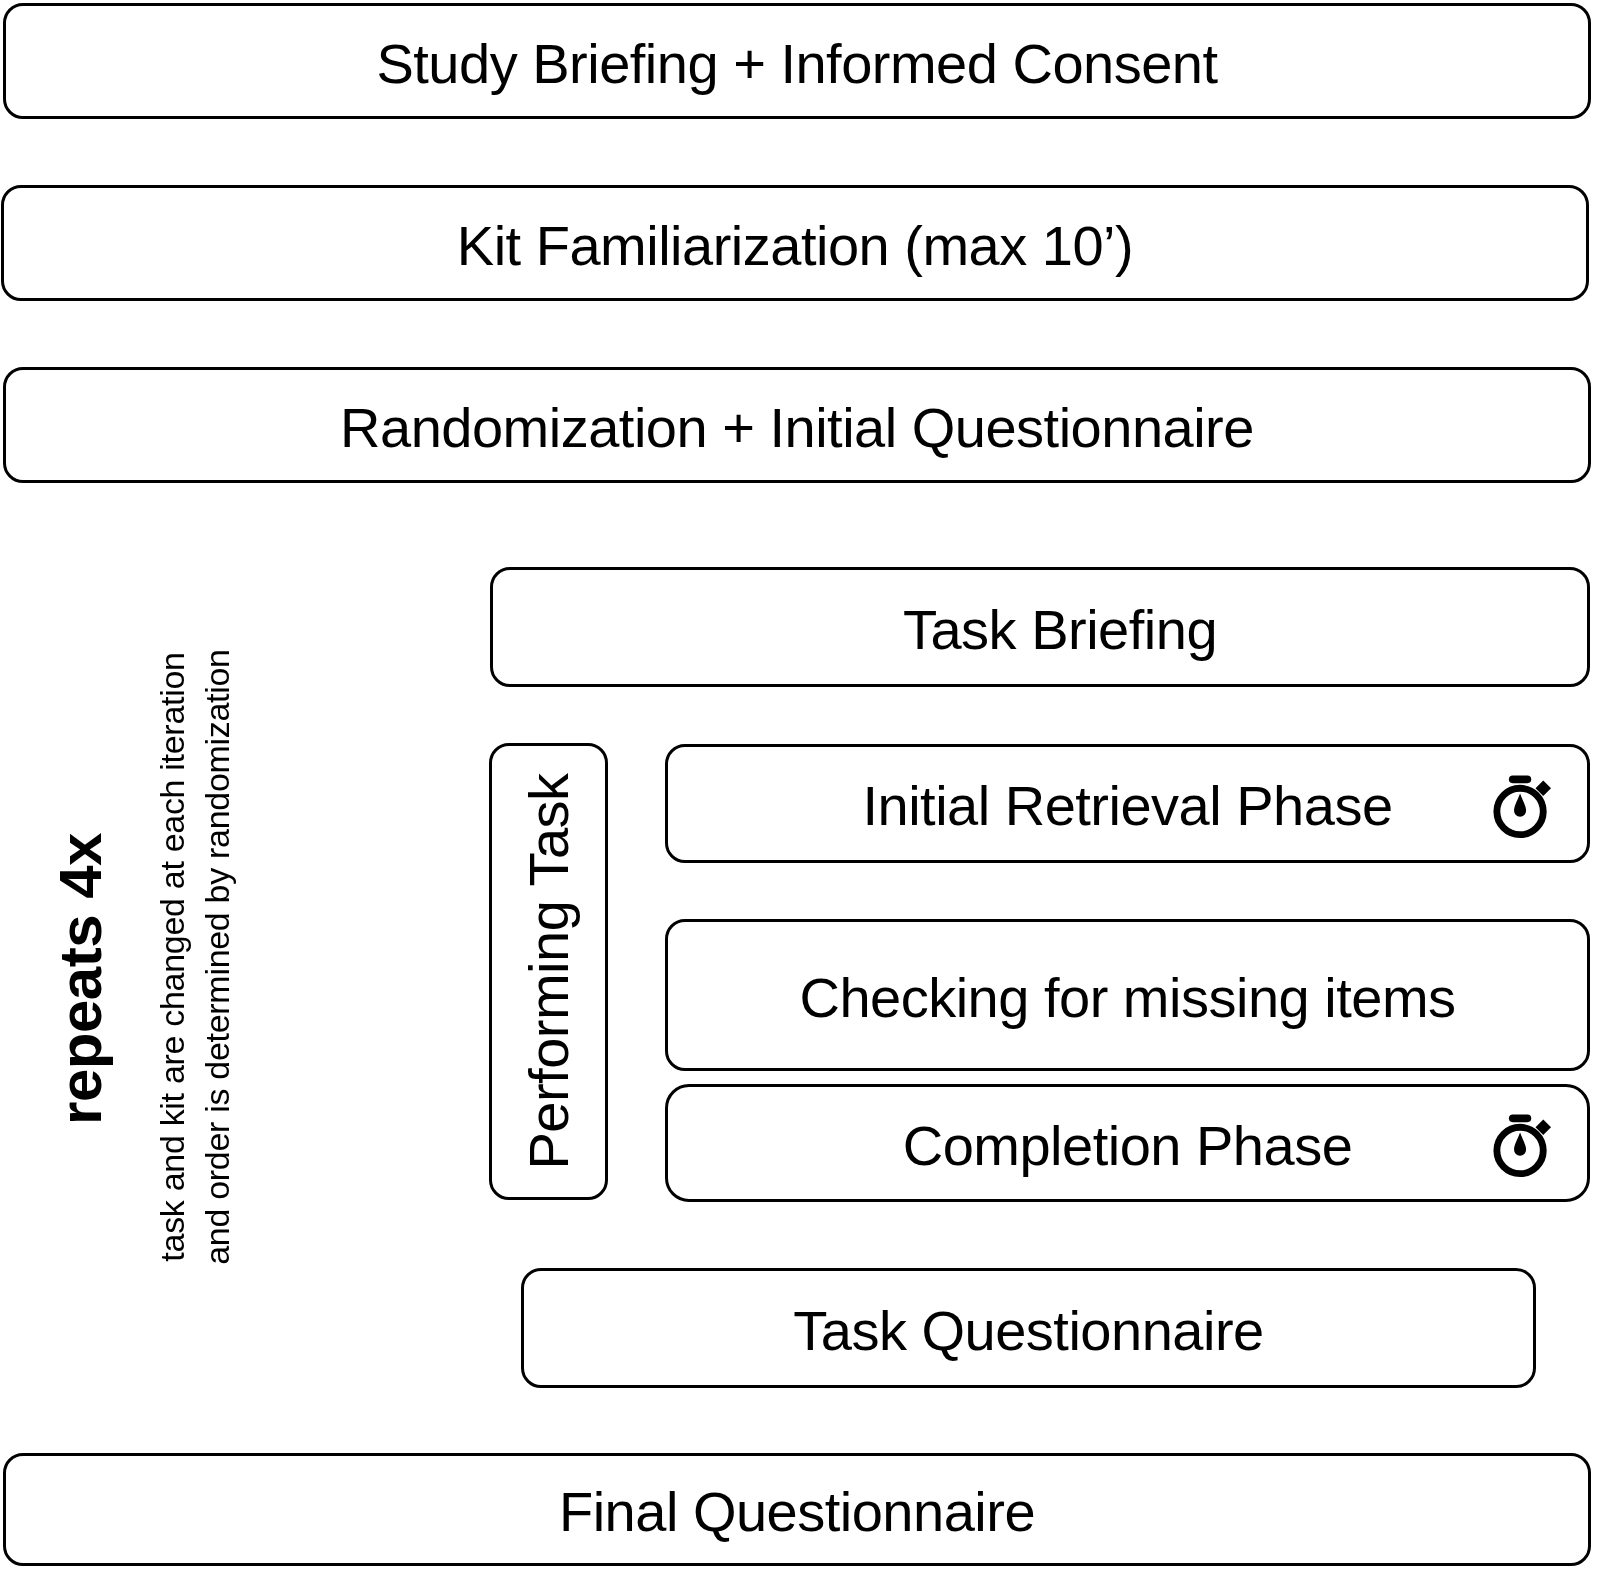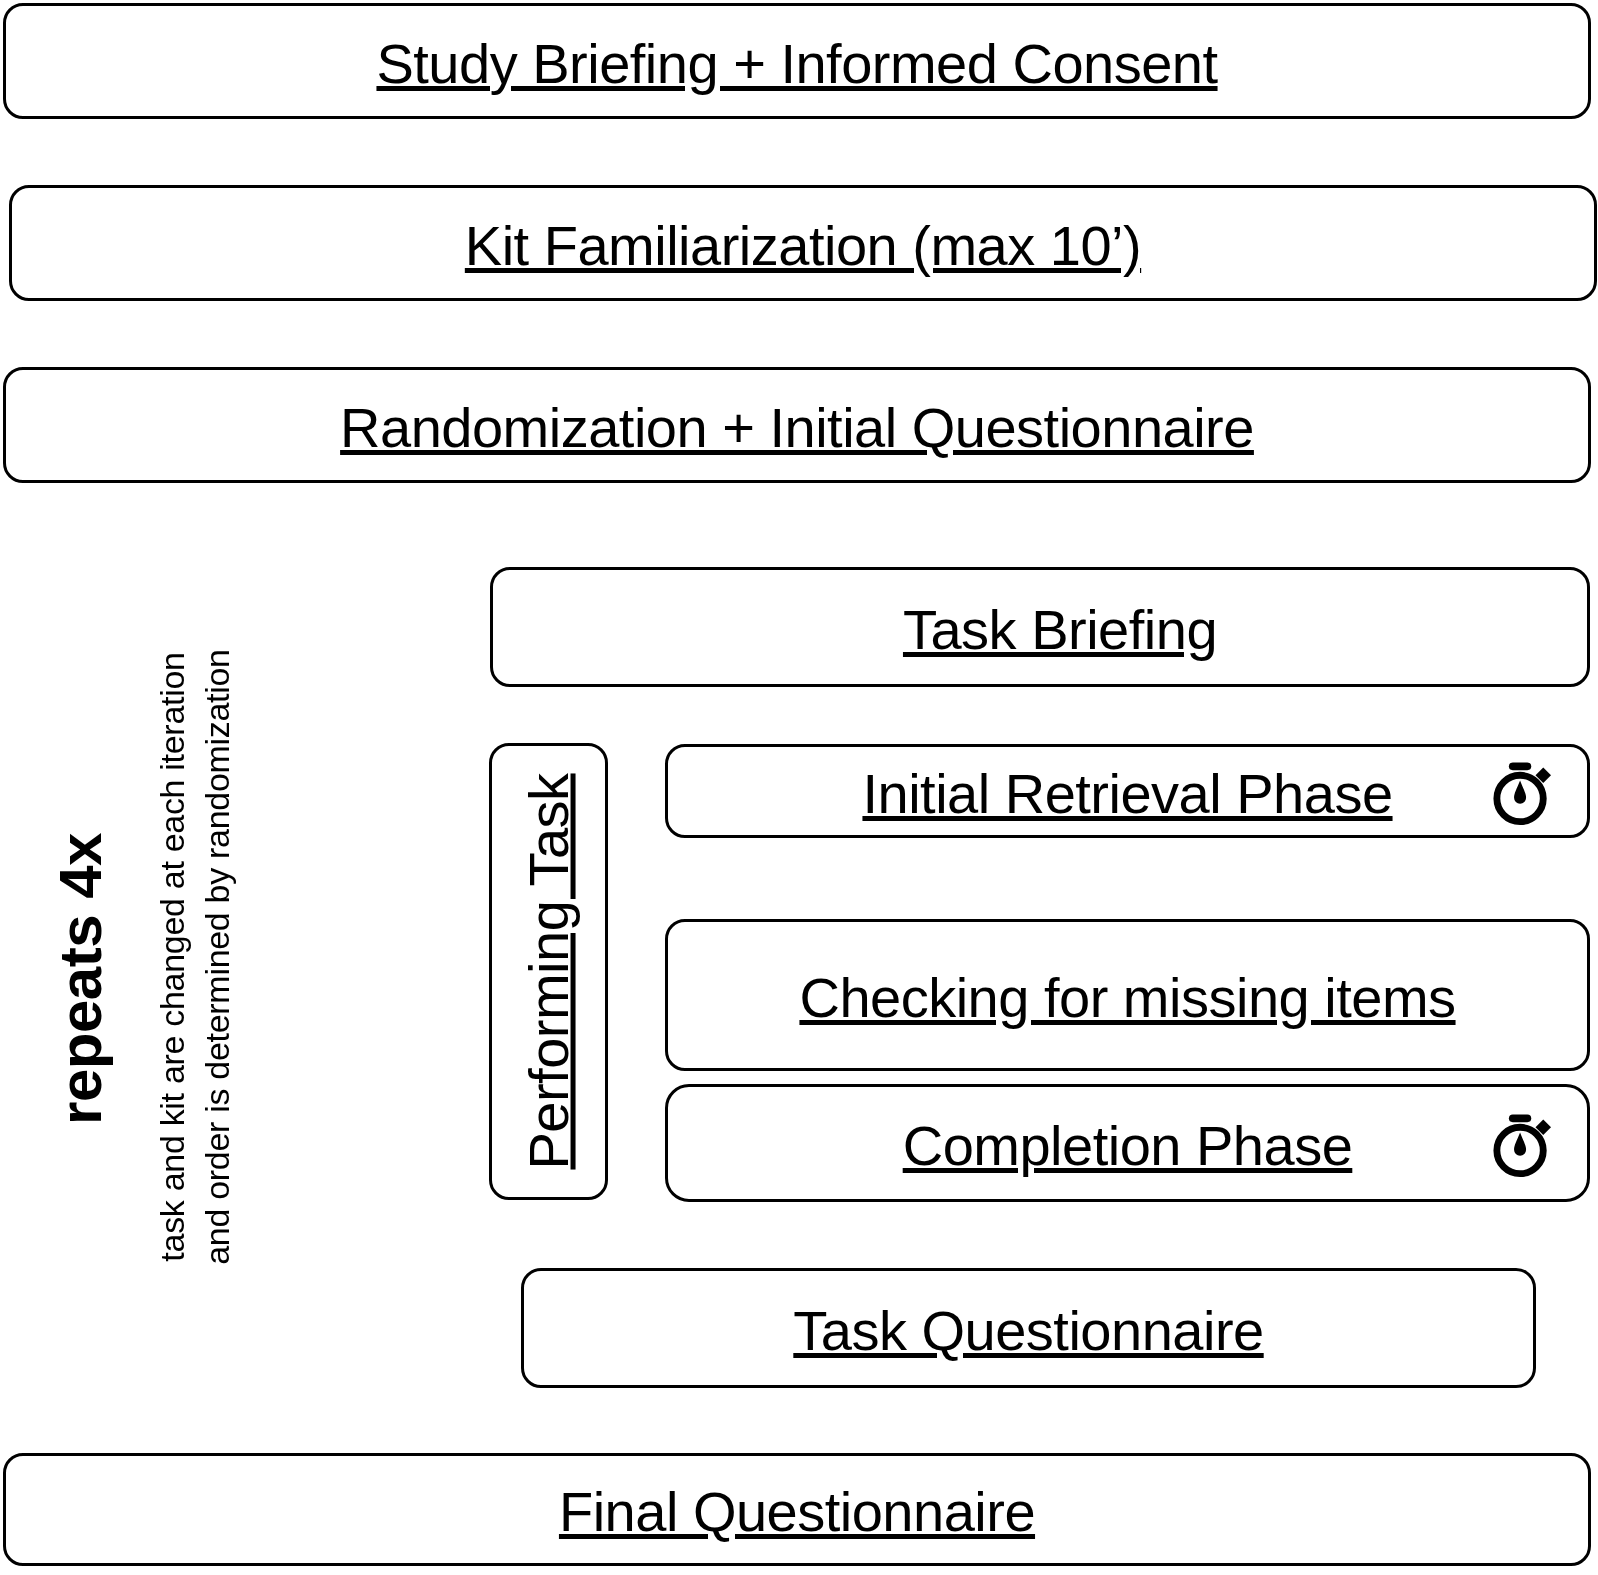--- a/index.html
+++ b/index.html
@@ -18,21 +18,20 @@
   }
   .box {
     position: absolute;
     background: #ffffff;
     border: 3.5px solid #000000;
     border-radius: 20px;
     display: flex;
     align-items: center;
     justify-content: center;
     box-sizing: border-box;
-    text-decoration: underline;
   }
   .box .label {
     font-size: 56px;
     letter-spacing: -0.5px;
     white-space: nowrap;
     text-align: center;
     padding-top: 4px;
   }
   .vbox .label {
     transform: rotate(-90deg);
@@ -65,21 +64,21 @@
 </style>
 </head>
 <body>
 
 <div class="figure">
 
   <div class="box" style="left:3px; top:3px; width:1588px; height:116px;">
     <span class="label">Study Briefing + Informed Consent</span>
   </div>
 
-  <div class="box" style="left:9px; top:185px; width:1588px; height:116px;">
+  <div class="box" style="left:1px; top:185px; width:1588px; height:116px;">
     <span class="label">Kit Familiarization (max 10’)</span>
   </div>
 
   <div class="box" style="left:3px; top:367px; width:1588px; height:116px;">
     <span class="label">Randomization + Initial Questionnaire</span>
   </div>
 
   <div class="rot-label repeats" style="left:80px; top:979px;">repeats 4x</div>
 
   <div class="rot-label note" style="left:195px; top:957px;">
@@ -88,21 +87,21 @@
   </div>
 
   <div class="box" style="left:490px; top:567px; width:1100px; height:120px;padding-left:40px;">
     <span class="label">Task Briefing</span>
   </div>
 
   <div class="box vbox" style="left:489px; top:743px; width:119px; height:457px;">
     <span class="label">Performing Task</span>
   </div>
 
-  <div class="box" style="left:665px; top:744px; width:925px; height:94px;justify-content:center;">
+  <div class="box" style="left:665px; top:744px; width:925px; height:119px;justify-content:center;">
     <span class="label">Initial Retrieval Phase</span>
     <svg class="stopwatch" viewBox="0 0 78 86" xmlns="http://www.w3.org/2000/svg" fill="#000000">
       <rect x="22" y="8" width="26" height="9" rx="4.5"></rect>
       <path d="M62 14 L71 23 L62 32 L53 23 Z"></path>
       <circle cx="35" cy="50" r="27" fill="none" stroke="#000000" stroke-width="8"></circle>
       <path d="M35 29 C39 39 42 44 42 49 A7 7 0 1 1 28 49 C28 44 31 39 35 29 Z"></path>
     </svg>
   </div>
 
   <div class="box" style="left:665px; top:919px; width:925px; height:152px;">

